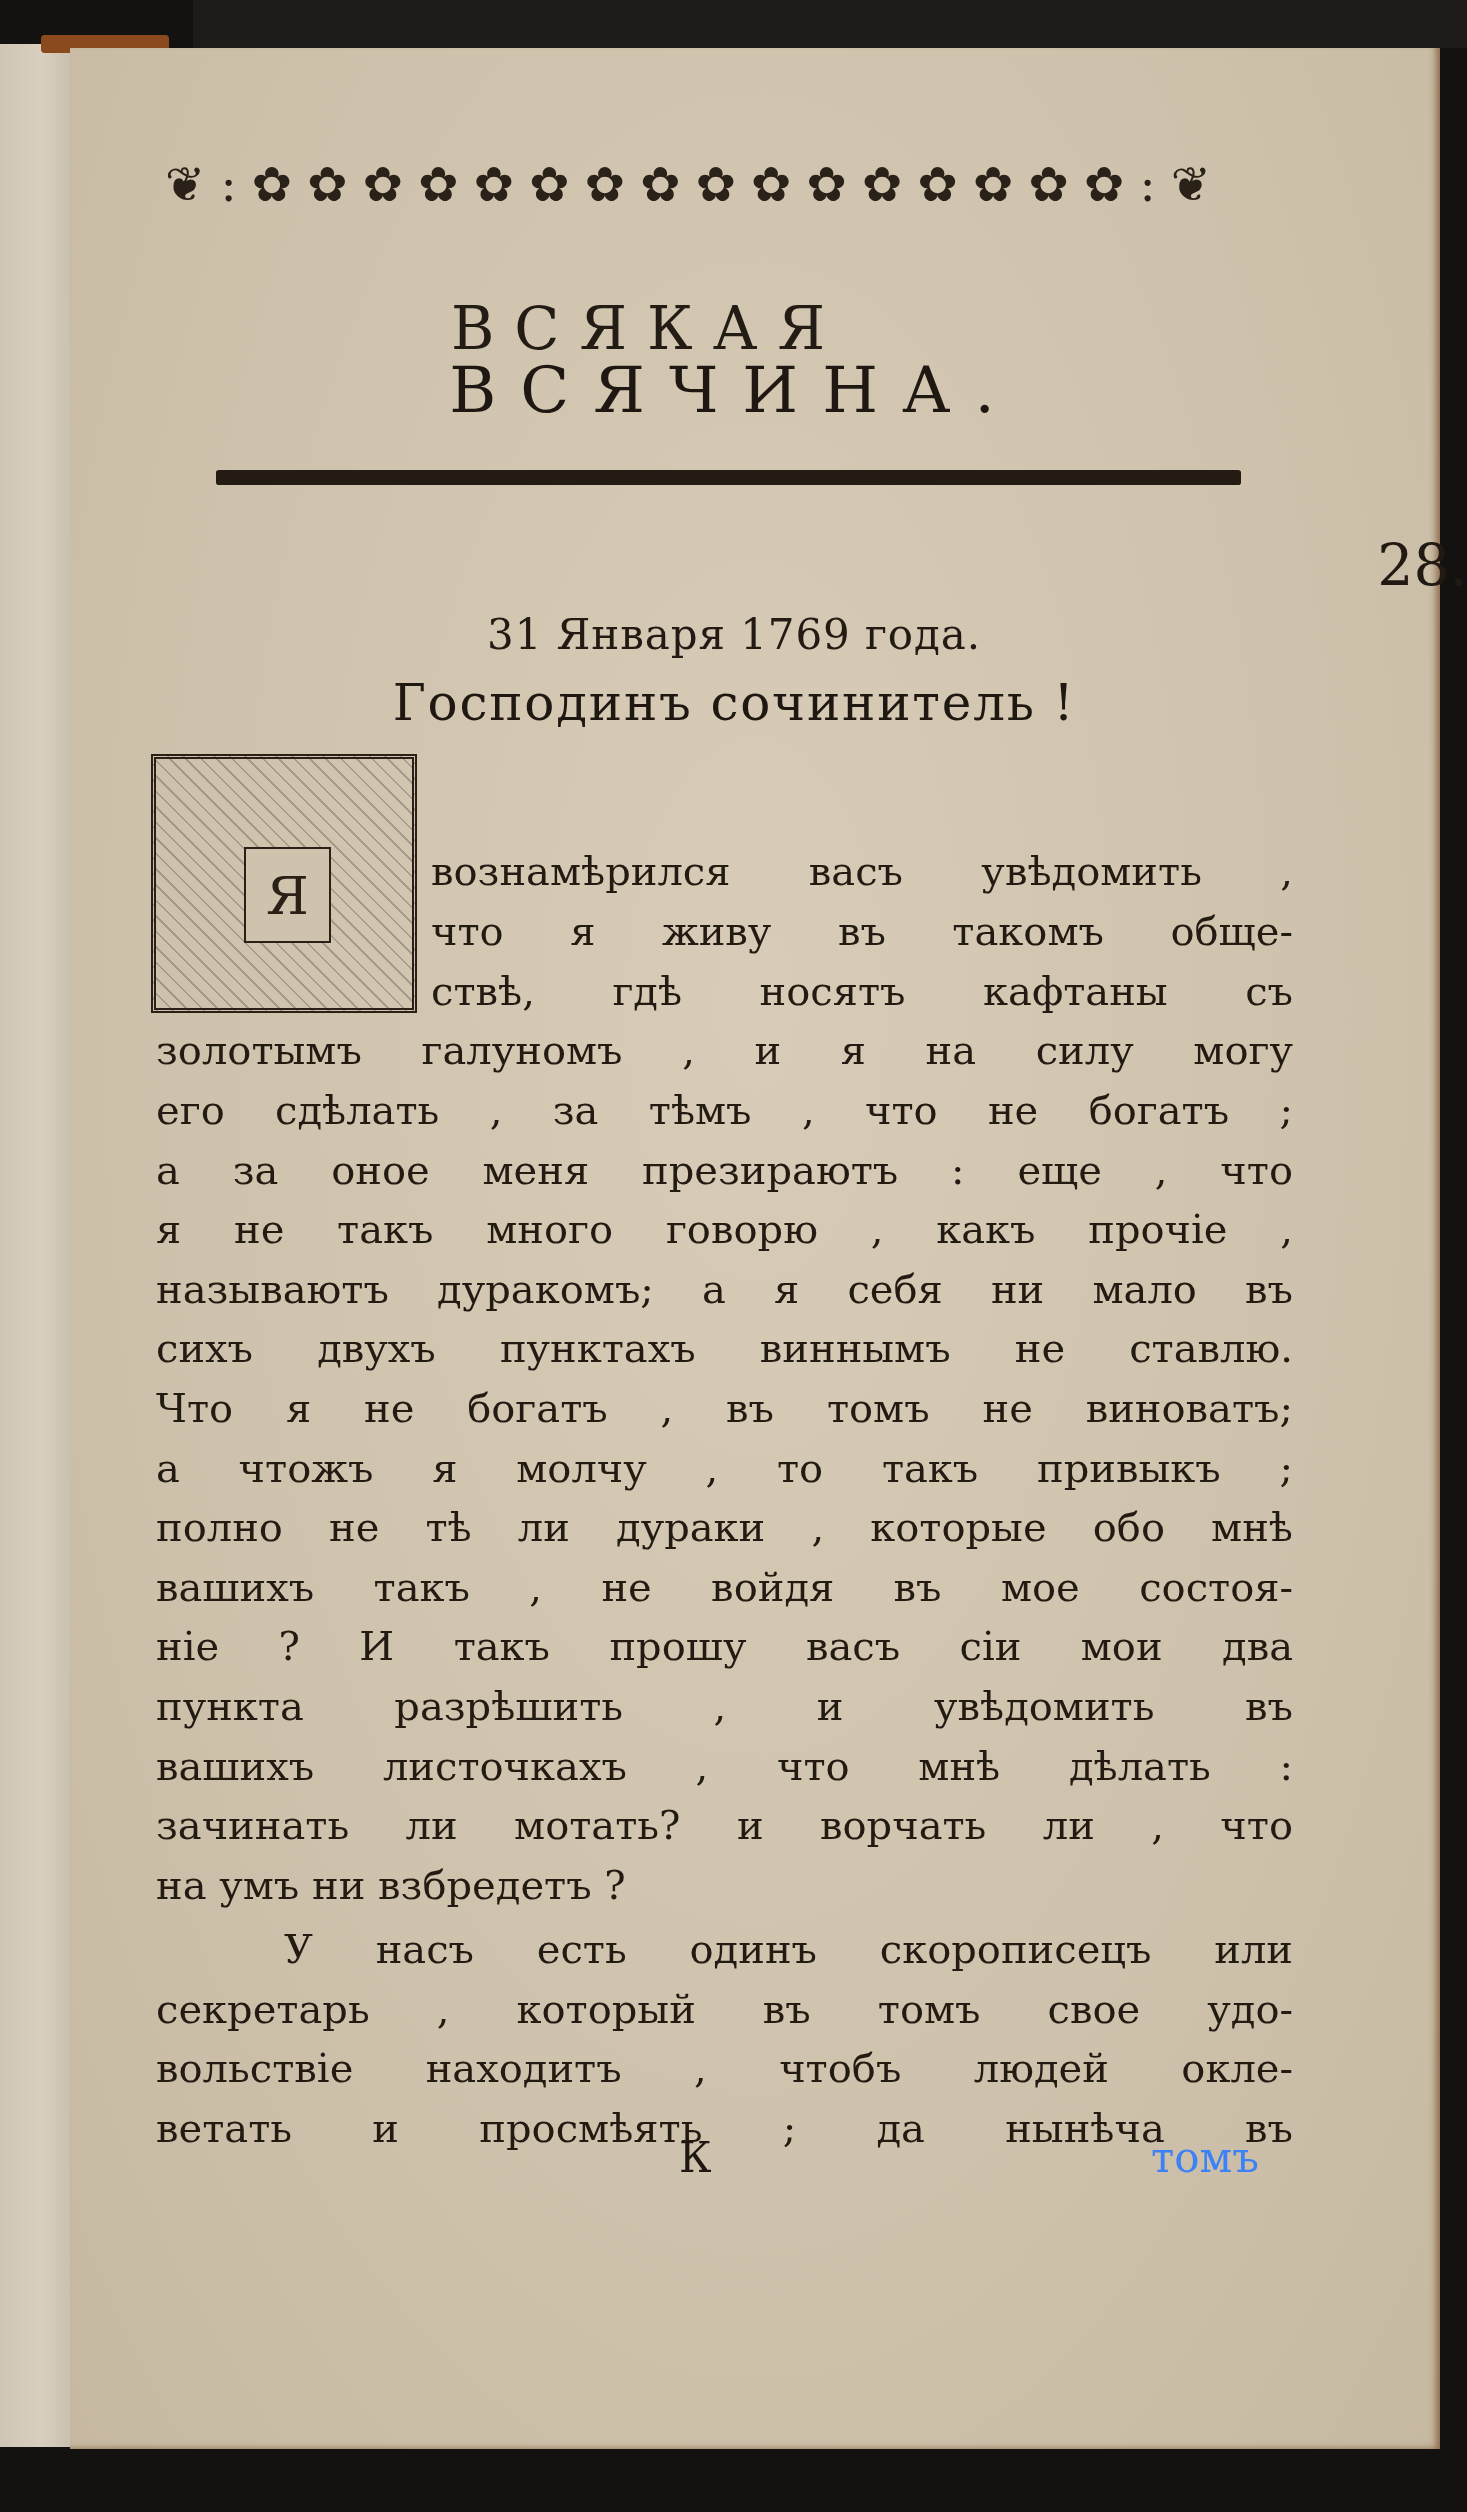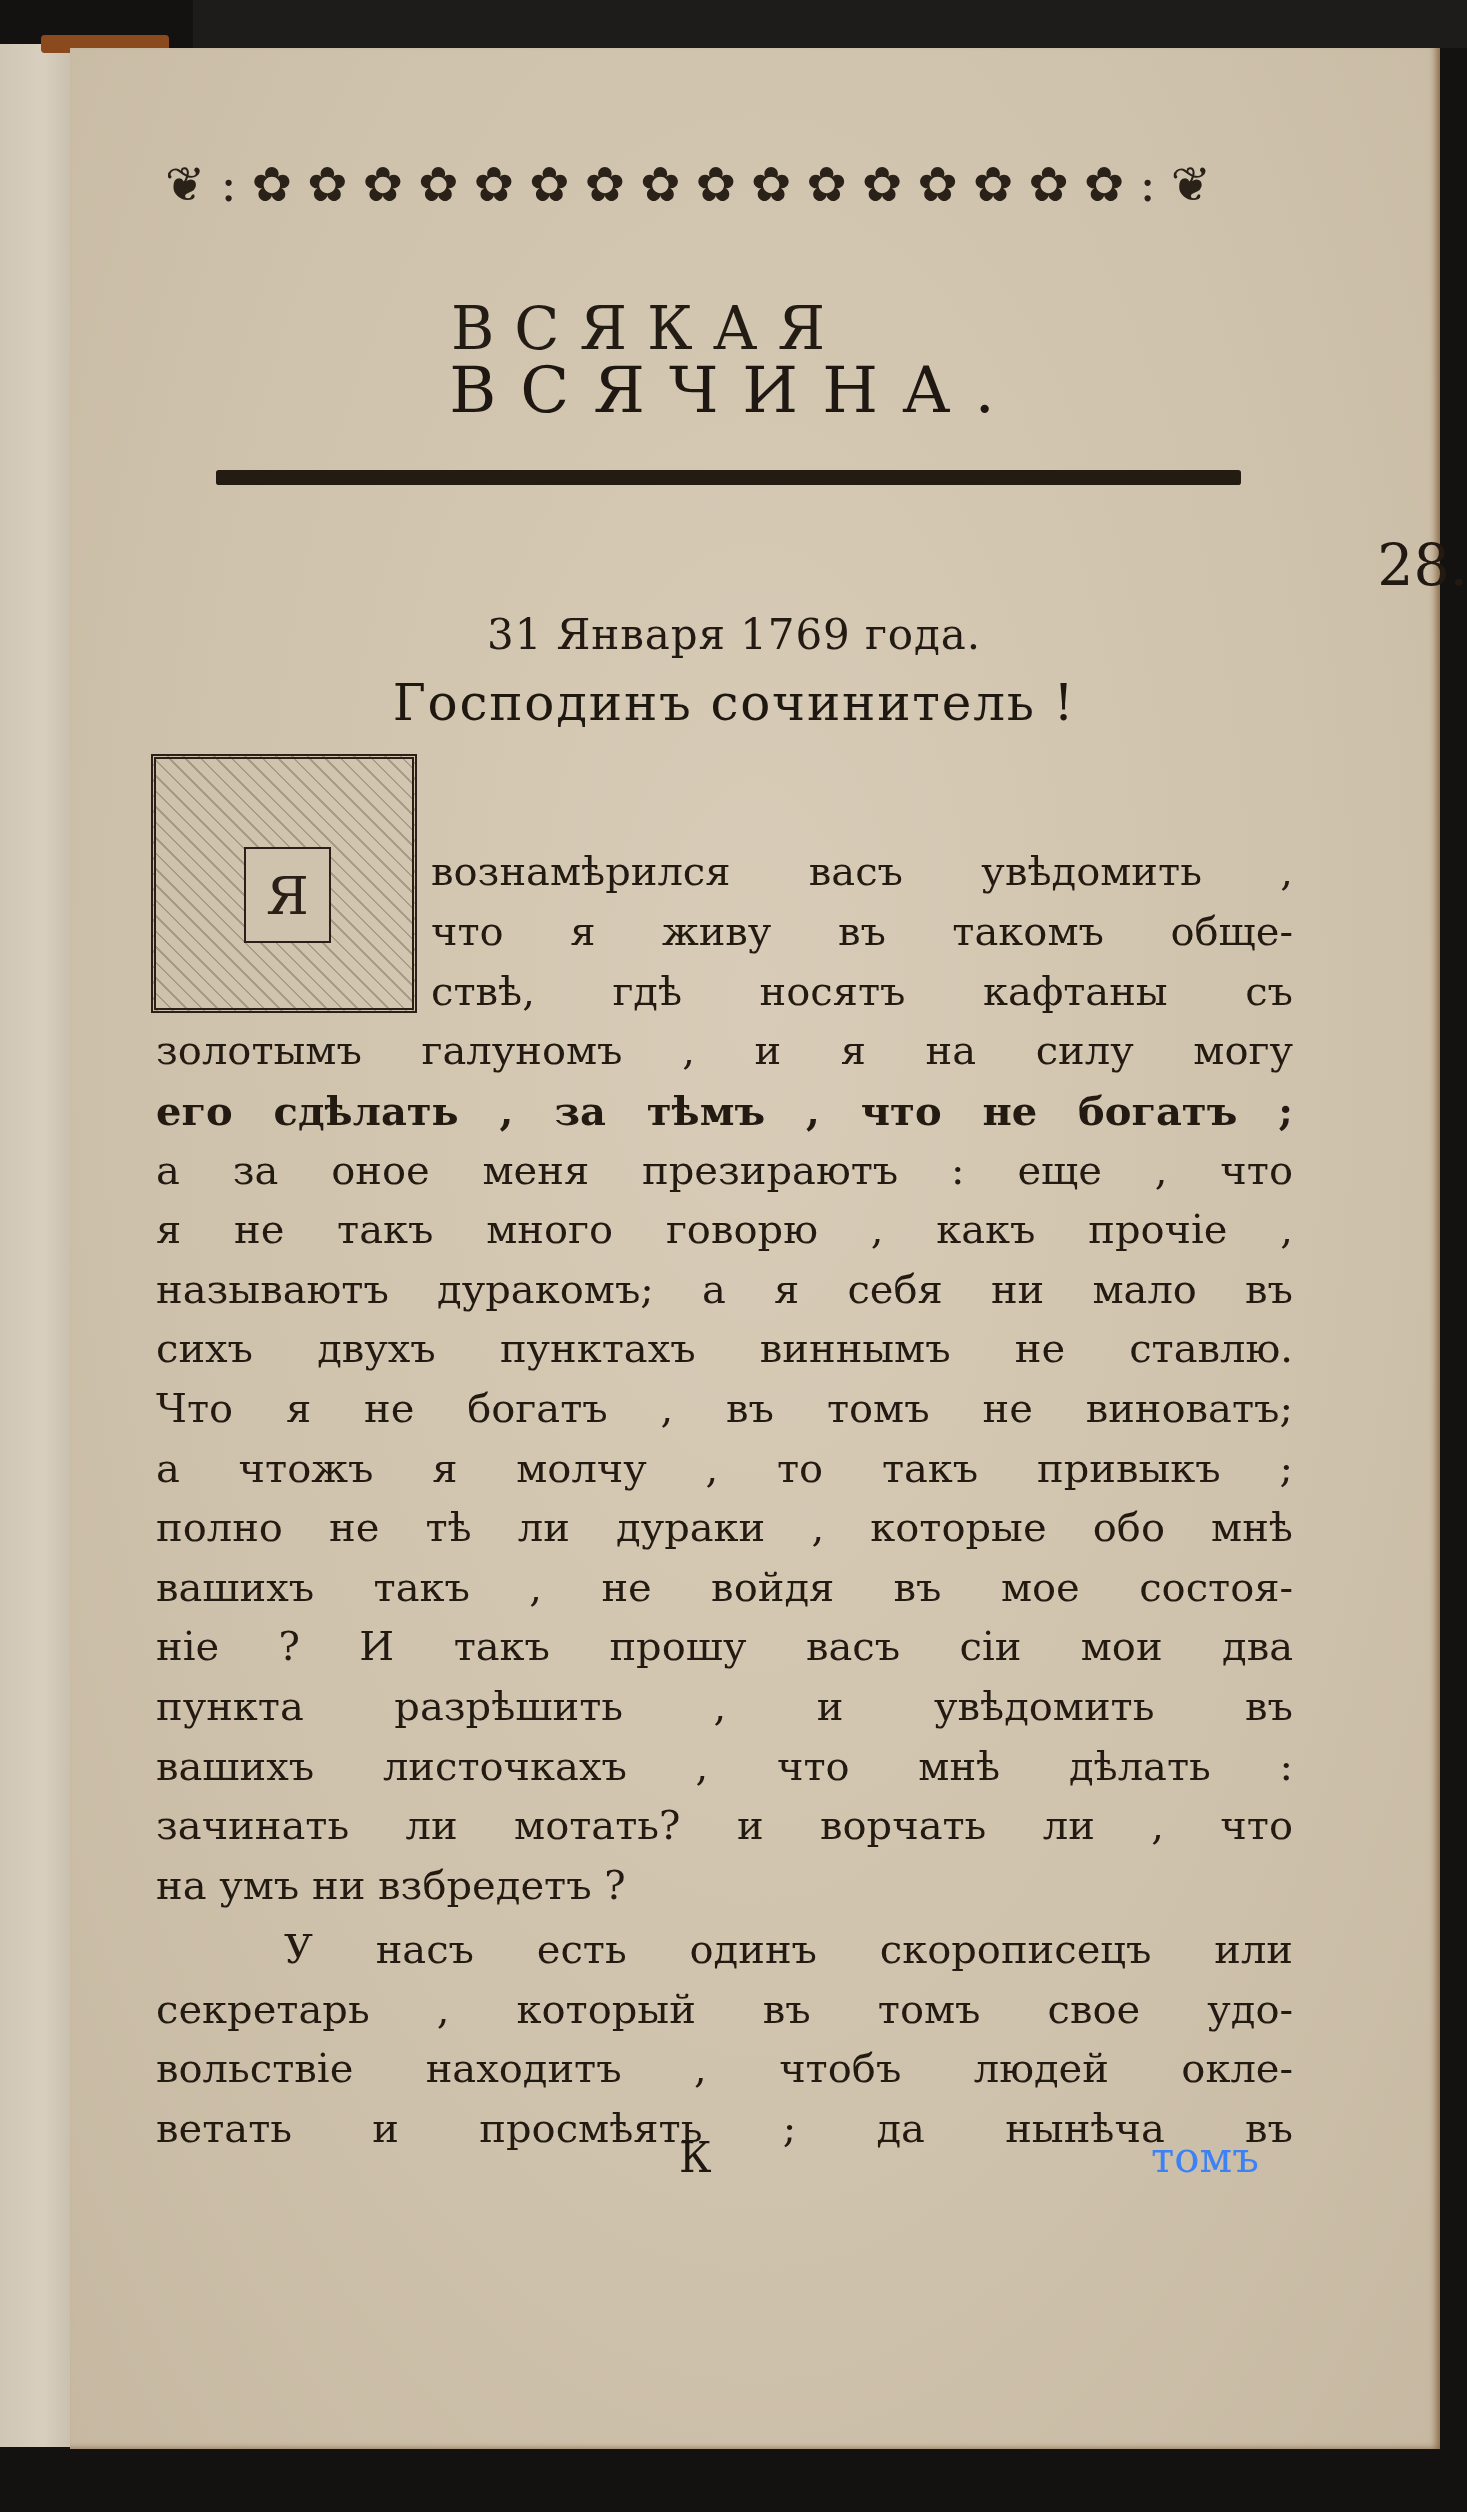--- a/index.html
+++ b/index.html
@@ -78,21 +78,21 @@
 
 <div class="dropcap">
   <div class="dropcap-inner">Я</div>
 </div>
 
 <div class="body-text">
   <div class="line" style="left:275px; top:848px; width:862px;">вознамѣрился васъ увѣдомить ,</div>
   <div class="line" style="left:275px; top:908px; width:862px;">что я живу въ такомъ обще-</div>
   <div class="line" style="left:275px; top:968px; width:862px;">ствѣ, гдѣ носятъ кафтаны съ</div>
   <div class="line" style="left:0; top:1027px; width:1137px;">золотымъ галуномъ , и я на силу могу</div>
-  <div class="line" style="left:0; top:1087px; width:1137px;font-weight:bold;">его сдѣлать , за тѣмъ , что не богатъ ;</div>
+  <div class="line" style="left:0; top:1087px; width:1137px;">его сдѣлать , за тѣмъ , что не богатъ ;</div>
   <div class="line" style="left:0; top:1147px; width:1137px;">а за оное меня презираютъ : еще , что</div>
   <div class="line" style="left:0; top:1206px; width:1137px;">я не такъ много говорю , какъ прочіе ,</div>
   <div class="line" style="left:0; top:1266px; width:1137px;">называютъ дуракомъ; а я себя ни мало въ</div>
   <div class="line" style="left:0; top:1325px; width:1137px;">сихъ двухъ пунктахъ виннымъ не ставлю.</div>
   <div class="line" style="left:0; top:1385px; width:1137px;">Что я не богатъ , въ томъ не виноватъ;</div>
   <div class="line" style="left:0; top:1445px; width:1137px;">а чтожъ я молчу , то такъ привыкъ ;</div>
   <div class="line" style="left:0; top:1504px; width:1137px;">полно не тѣ ли дураки , которые обо мнѣ</div>
   <div class="line" style="left:0; top:1564px; width:1137px;">вашихъ такъ , не войдя въ мое состоя-</div>
   <div class="line" style="left:0; top:1623px; width:1137px;">ніе ? И такъ прошу васъ сіи мои два</div>
   <div class="line" style="left:0; top:1683px; width:1137px;">пункта разрѣшить , и увѣдомить въ</div>

